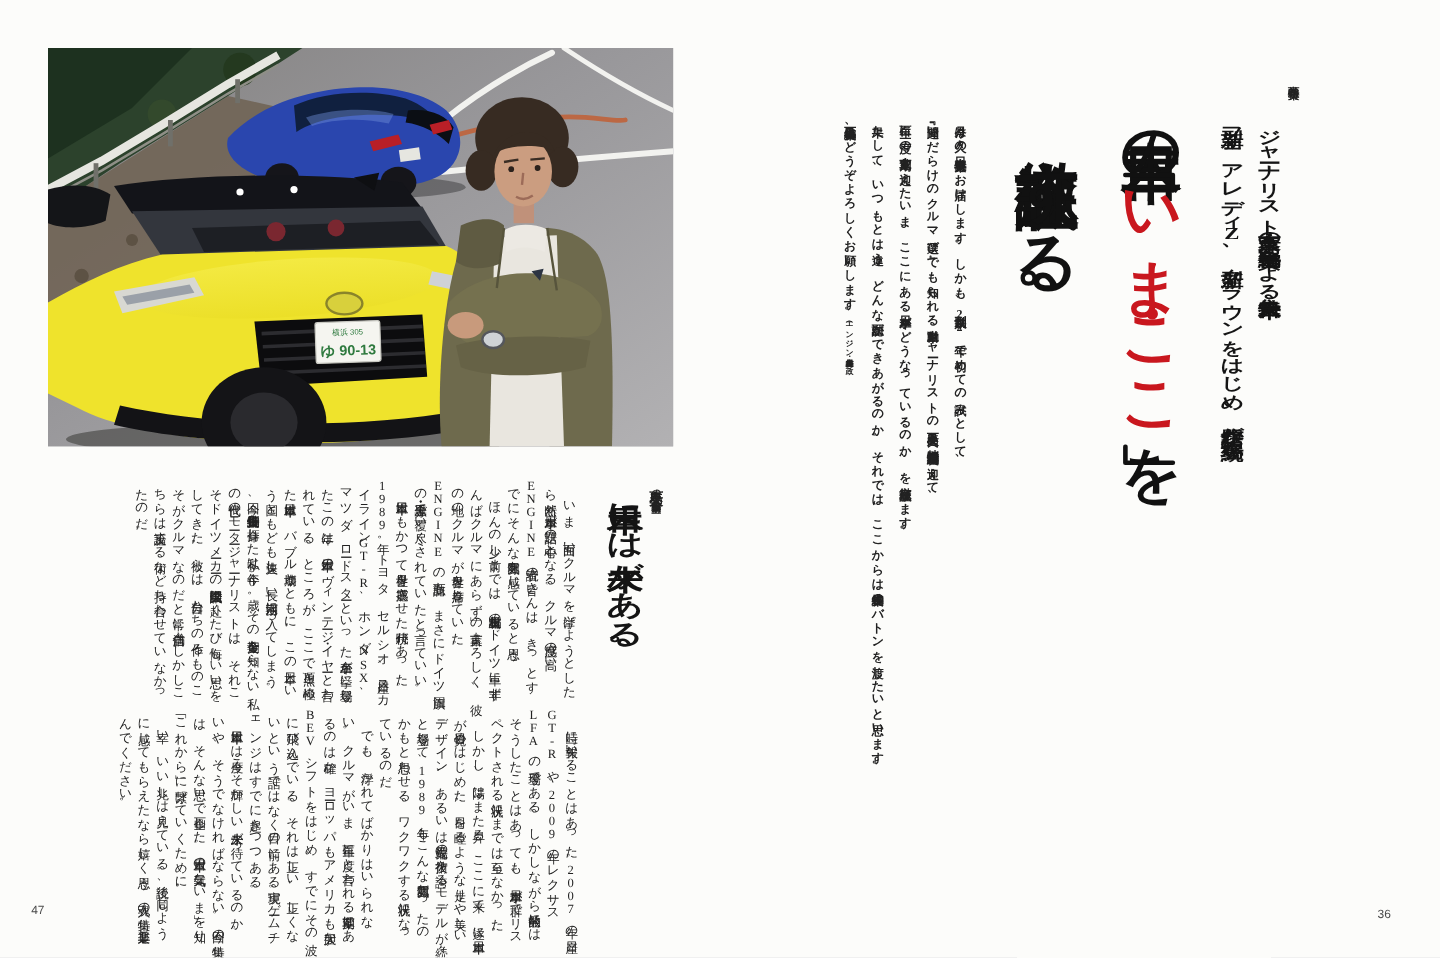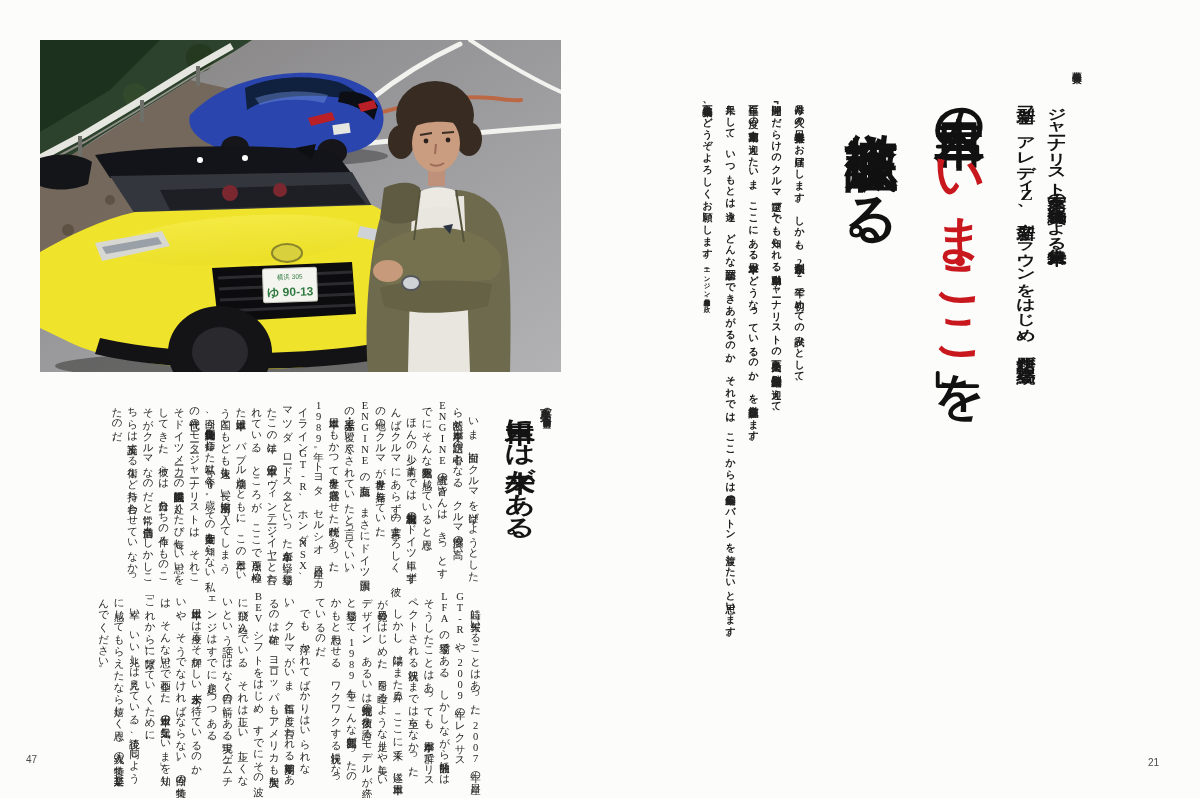--- a/index.html
+++ b/index.html
@@ -181,15 +181,15 @@
 　ほんの少し前までは、村上編集長の「ドイツ車に非ずんばクルマにあらず」の言葉よろしく、彼の地のクルマが世界を席巻していた。ENGINEの誌面も、まさにドイツ国旗の黒・赤・金で覆い尽くされていたと言っていい。
 　日本車にもかつて世界を震撼させた時代があった。1989年。トヨタ セルシオ、日産スカイラインGT-R、ホンダNSX、マツダ ロードスターといった名車が一挙に登場したこの年は、日本車のヴィンテージ・イヤーと言われている。ところが、ここで頂点を極めた日本車は、バブル崩壊とともに、この日本という国ともども失速し、長い氷河期に入ってしまう。
 　今回、特別責任編集長を拝命した私は今年50歳。その黄金期を知らない私の世代のモータージャーナリストは、それこそドイツメーカーの国際試乗会に赴くたび悔しい思いをしてきた。彼らは、自分たちの作るものこそがクルマなのだと常に自信満々。しかしこちらは反論する術など持ち合わせていなかったのだ。</div>
   <div class="abs v band band-bottom">　時に一矢報いることはあった。2007年の日産GT-Rや、2009年のレクサスLFAの登場である。しかしながら散発的にはそうしたことはあっても、日本車が群でリスペクトされる状況にまでは至らなかった。
 　しかし、陽はまた昇る。ここに来て、遂に日本車が目覚めはじめた。目を瞠るような走りや美しいデザイン、あるいは最先端の技術を誇るモデルが続々と登場して、1989年もこんな雰囲気だったのかもと思わせる、ワクワクする状況になっているのだ。
 　でも、浮かれてばかりはいられない。クルマがいま、百年に一度と言われる変革期にあるのは確か。ヨーロッパもアメリカも大胆なBEVシフトをはじめ、すでにその波に飛び込んでいる。それは正しい、正しくないという話ではなく目の前にある現実。ゲームチェンジはすでに起きつつある。
 　日本車には今度こそ輝かしい未来が待っているのか。いや、そうでなければならない。今回の特集は、そんな思いで企画した。日本車の元気な「いま」を知り「これから」に繋げていくために。
 　幸い、いい兆しは見えている。読後、同じように感じてもらえたなら嬉しく思う。入魂の特集、是非楽しんでください。</div>
 
   <div class="abs pagenum pn-l">47</div>
-  <div class="abs pagenum pn-r">21</div>
+  <div class="abs pagenum pn-r">36</div>
 
 </div>
 
 </body></html>

